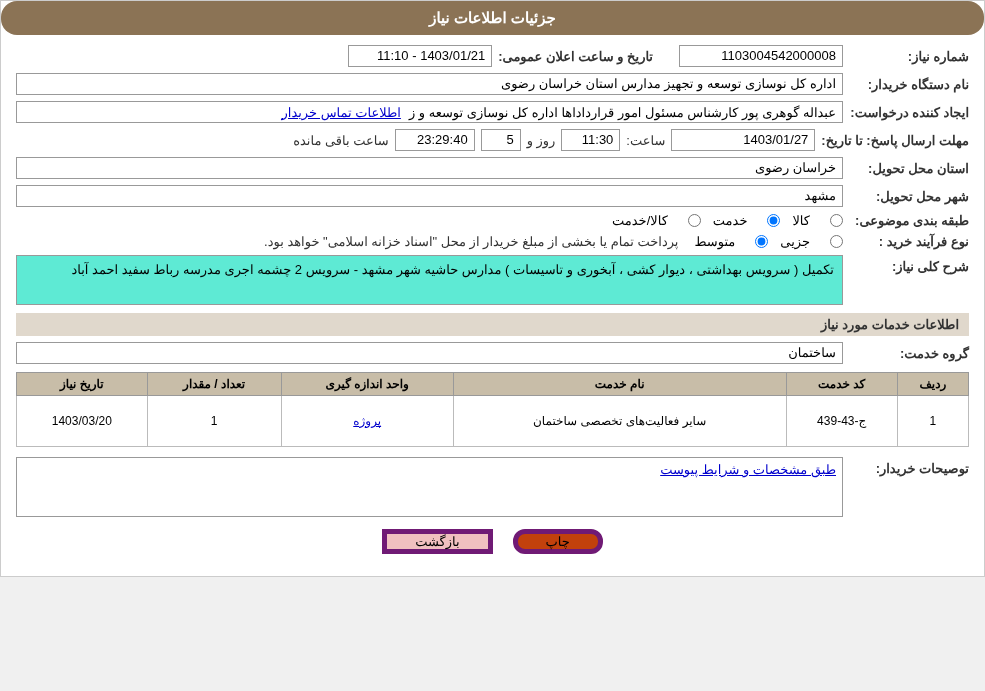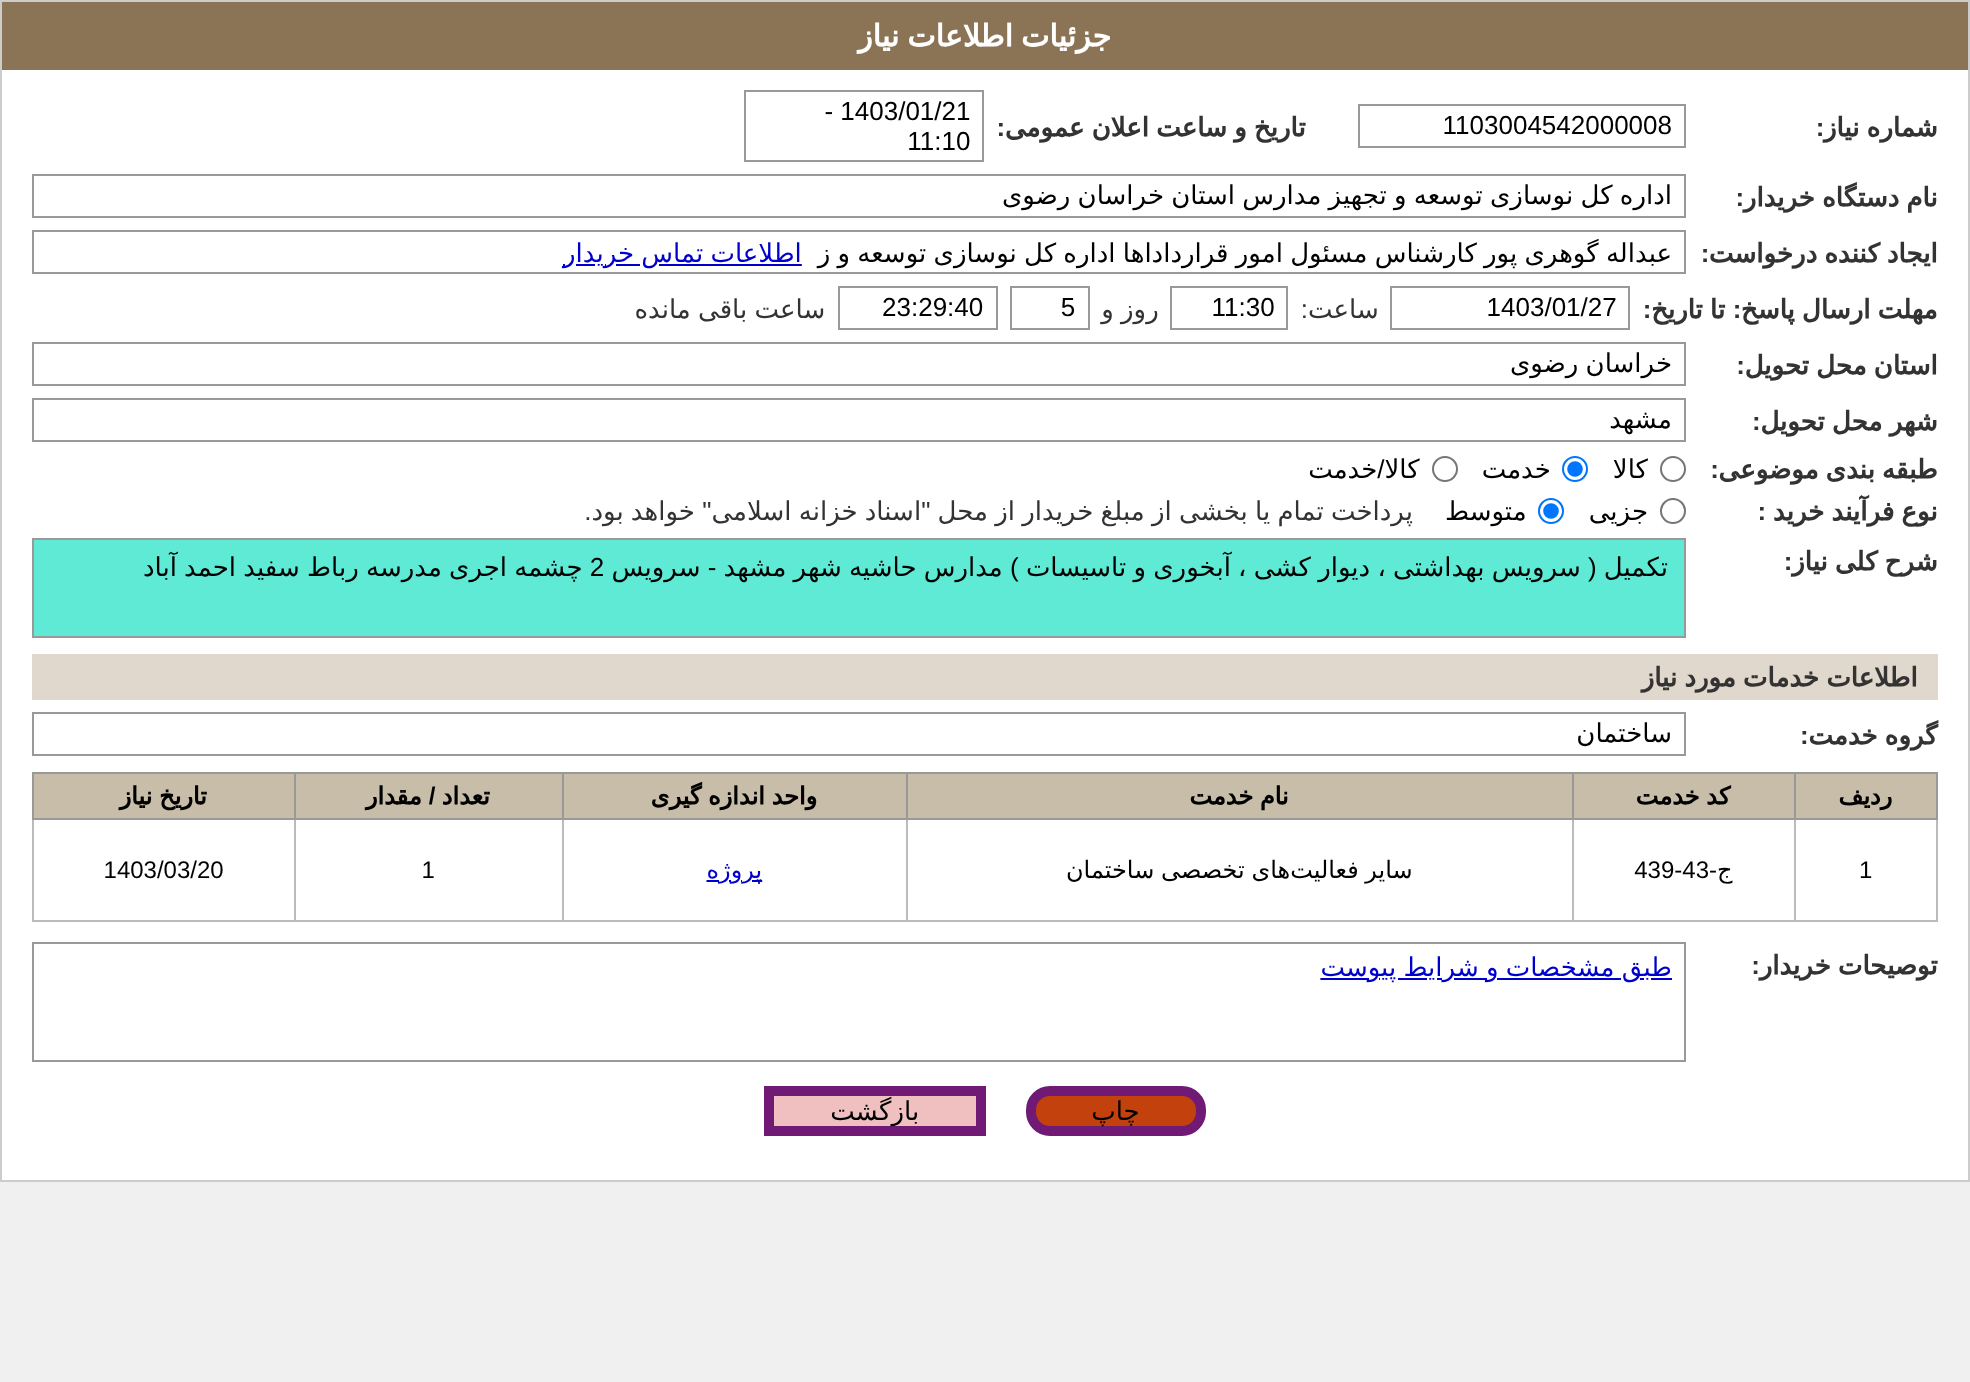--- a/index.html
+++ b/index.html
@@ -15,20 +15,21 @@
       background: #fff;
       border: 1px solid #ccc;
     }
     .header {
       background: #8B7355;
       color: #fff;
       text-align: center;
       padding: 8px 12px;
       font-size: 15px;
       font-weight: bold;
+      border-radius: 16px;
     }
     .content {
       padding: 10px 15px;
     }
     .form-row {
       display: flex;
       align-items: center;
       margin-bottom: 6px;
       gap: 6px;
     }
@@ -41,42 +42,42 @@
     }
     .value-box {
       border: 1px solid #999;
       background: #fff;
       padding: 2px 6px;
       min-height: 22px;
       direction: rtl;
     }
     .value-box.wide { flex: 1; }
     .value-box.medium { width: 164px; }
-    .value-box.small { width: 120px; }
+    .value-box.small { width: 144px; }
     .section-title {
       background: #e0d8cc;
       color: #333;
       font-weight: bold;
       padding: 4px 10px;
       margin: 8px 0 6px 0;
       font-size: 13px;
     }
     .link-text {
       color: #0000cc;
       text-decoration: underline;
       cursor: pointer;
     }
     .radio-group {
       display: flex;
       gap: 12px;
       align-items: center;
     }
     .radio-item {
       display: flex;
-      gap: 6px;
+      gap: 20px;
     }
     .radio-item input { margin: 0; }
     .description-box {
       border: 1px solid #999;
       padding: 6px 8px;
       min-height: 50px;
       background: #5eead4;
       flex: 1;
       font-size: 13px;
       direction: rtl;

